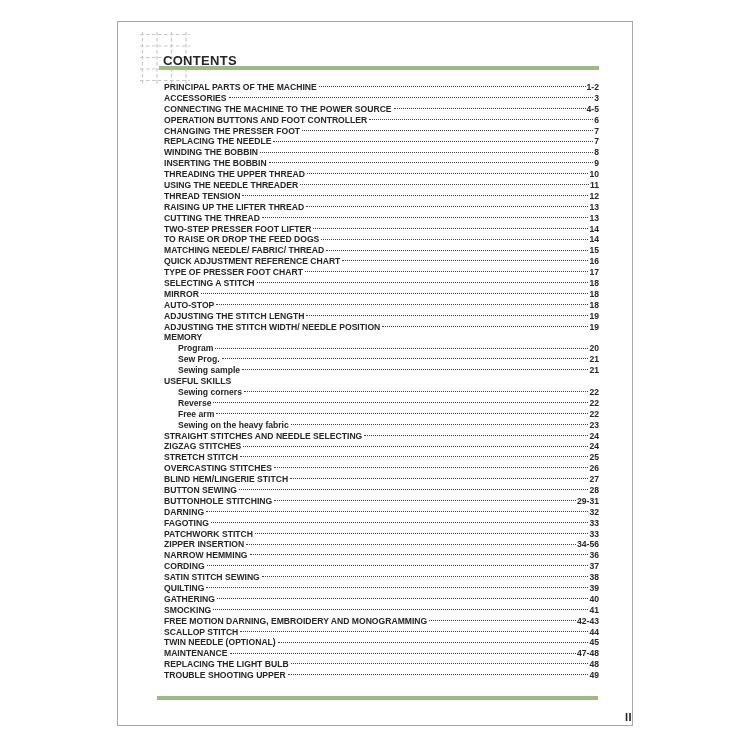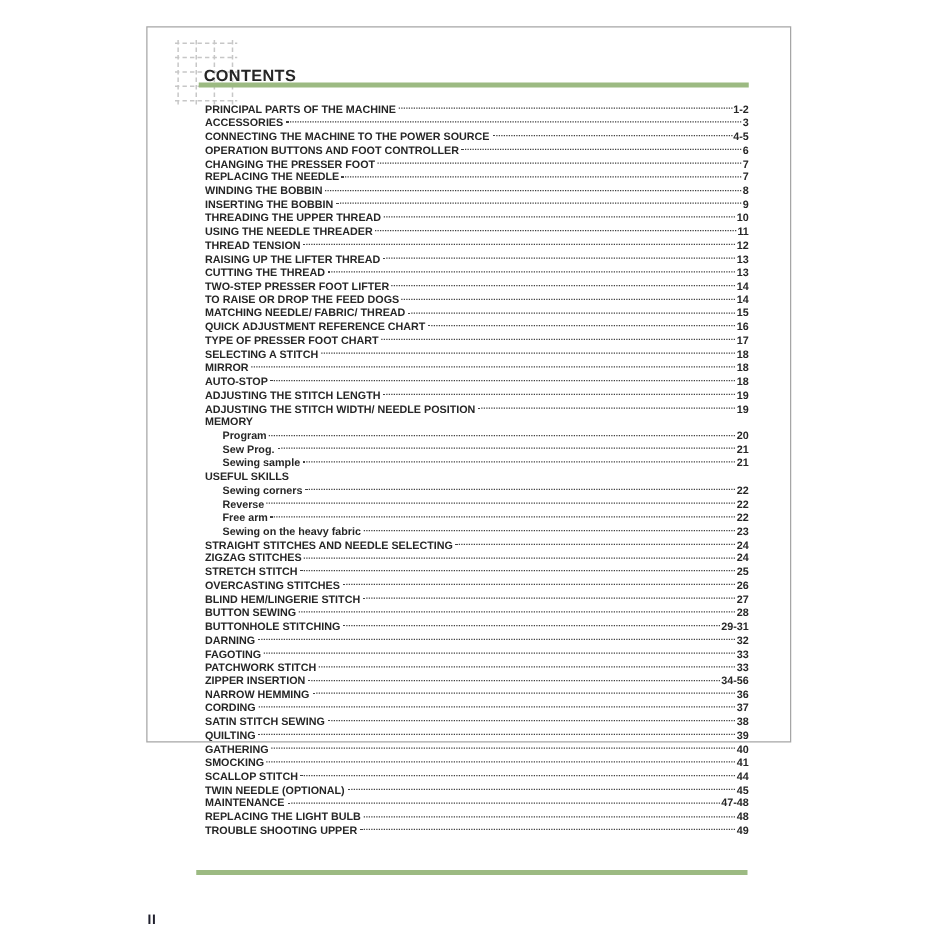--- a/index.html
+++ b/index.html
@@ -8,21 +8,21 @@
     --text:#262626;
     --deco:#c7c7c7;
   }
   html,body{margin:0;padding:0;}
   body{
     width:750px;height:750px;background:#ffffff;position:relative;
     font-family:"Liberation Sans", sans-serif;
     -webkit-font-smoothing:antialiased;
   }
   .sheet{
-    position:absolute;left:117px;top:21px;width:516px;height:573px;
+    position:absolute;left:117px;top:21px;width:516px;height:705px;
     box-sizing:border-box;border:1px solid var(--border);background:#fff;
   }
   .grid-deco{position:absolute;left:22px;top:10px;z-index:0;}
   .title{
     position:absolute;left:45px;top:32px;margin:0;z-index:2;
     font-size:13px;font-weight:700;letter-spacing:0.3px;color:var(--text);
     line-height:13px;white-space:nowrap;
   }
   .rule{position:absolute;height:4px;background:var(--accent);z-index:1;}
   .rule-top{left:41px;top:43.5px;width:440px;}
@@ -38,21 +38,21 @@
   }
   .row .label{flex:0 0 auto;}
   .row.sub .label{padding-left:14px;}
   .leader{
     flex:1 1 auto;min-width:6px;
     border-bottom:1.5px dotted #3f3f3f;
     margin:0 1px 1.5px 2px;
   }
   .num{flex:0 0 auto;}
   .folio{
-    position:absolute;left:0;top:708px;width:100%;text-align:left;z-index:2;
+    position:absolute;left:0;top:689px;width:100%;text-align:right;z-index:2;
     font-size:11px;font-weight:700;color:#20202e;letter-spacing:0.5px;
   }
 </style>
 </head>
 <body>
 
 <div class="sheet">
 
   <svg class="grid-deco" width="50" height="52" viewBox="0 0 50 52">
     <g stroke="#c7c7c7" stroke-width="1.2" stroke-dasharray="3.5 2.5" fill="none">
@@ -308,20 +308,25 @@
         <span class="label">GATHERING</span>
         <span class="leader"></span>
         <span class="num">40</span>
       </div>
       <div class="row">
         <span class="label">SMOCKING</span>
         <span class="leader"></span>
         <span class="num">41</span>
       </div>
       <div class="row">
+        <span class="label">FREE MOTION DARNING, EMBROIDERY AND MONOGRAMMING</span>
+        <span class="leader"></span>
+        <span class="num">42-43</span>
+      </div>
+      <div class="row">
         <span class="label">SCALLOP STITCH</span>
         <span class="leader"></span>
         <span class="num">44</span>
       </div>
       <div class="row">
         <span class="label">TWIN NEEDLE (OPTIONAL)</span>
         <span class="leader"></span>
         <span class="num">45</span>
       </div>
       <div class="row">

